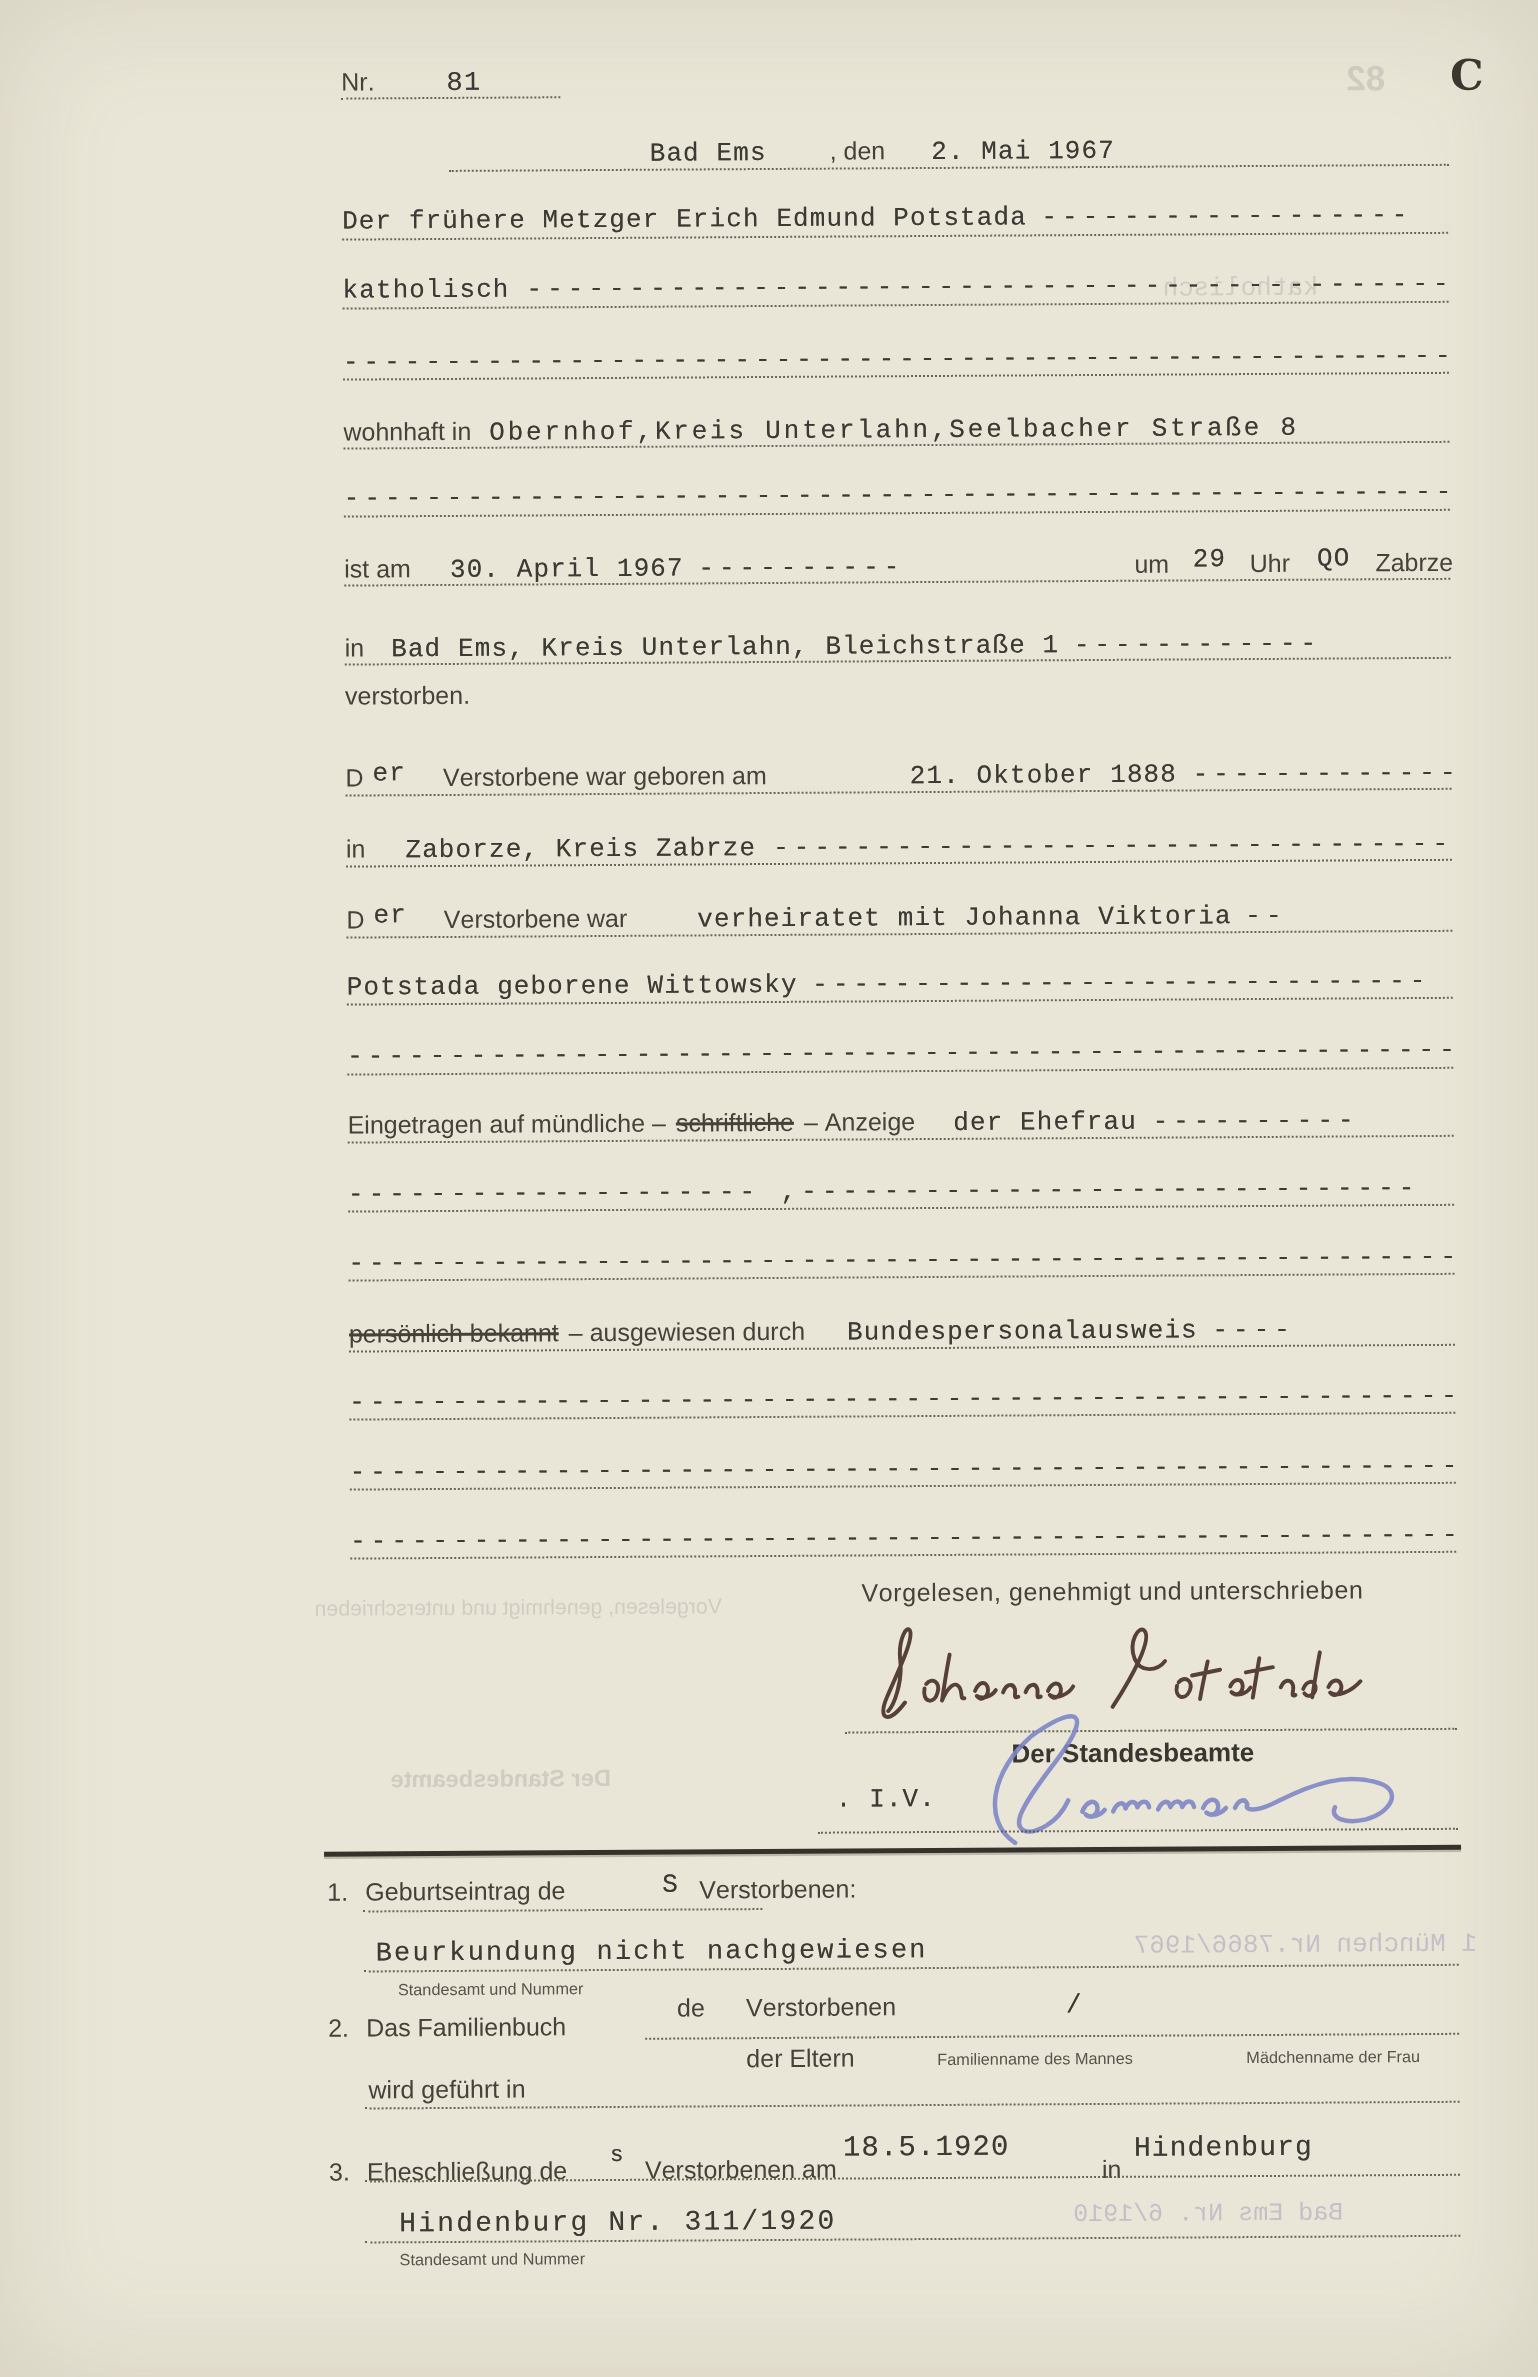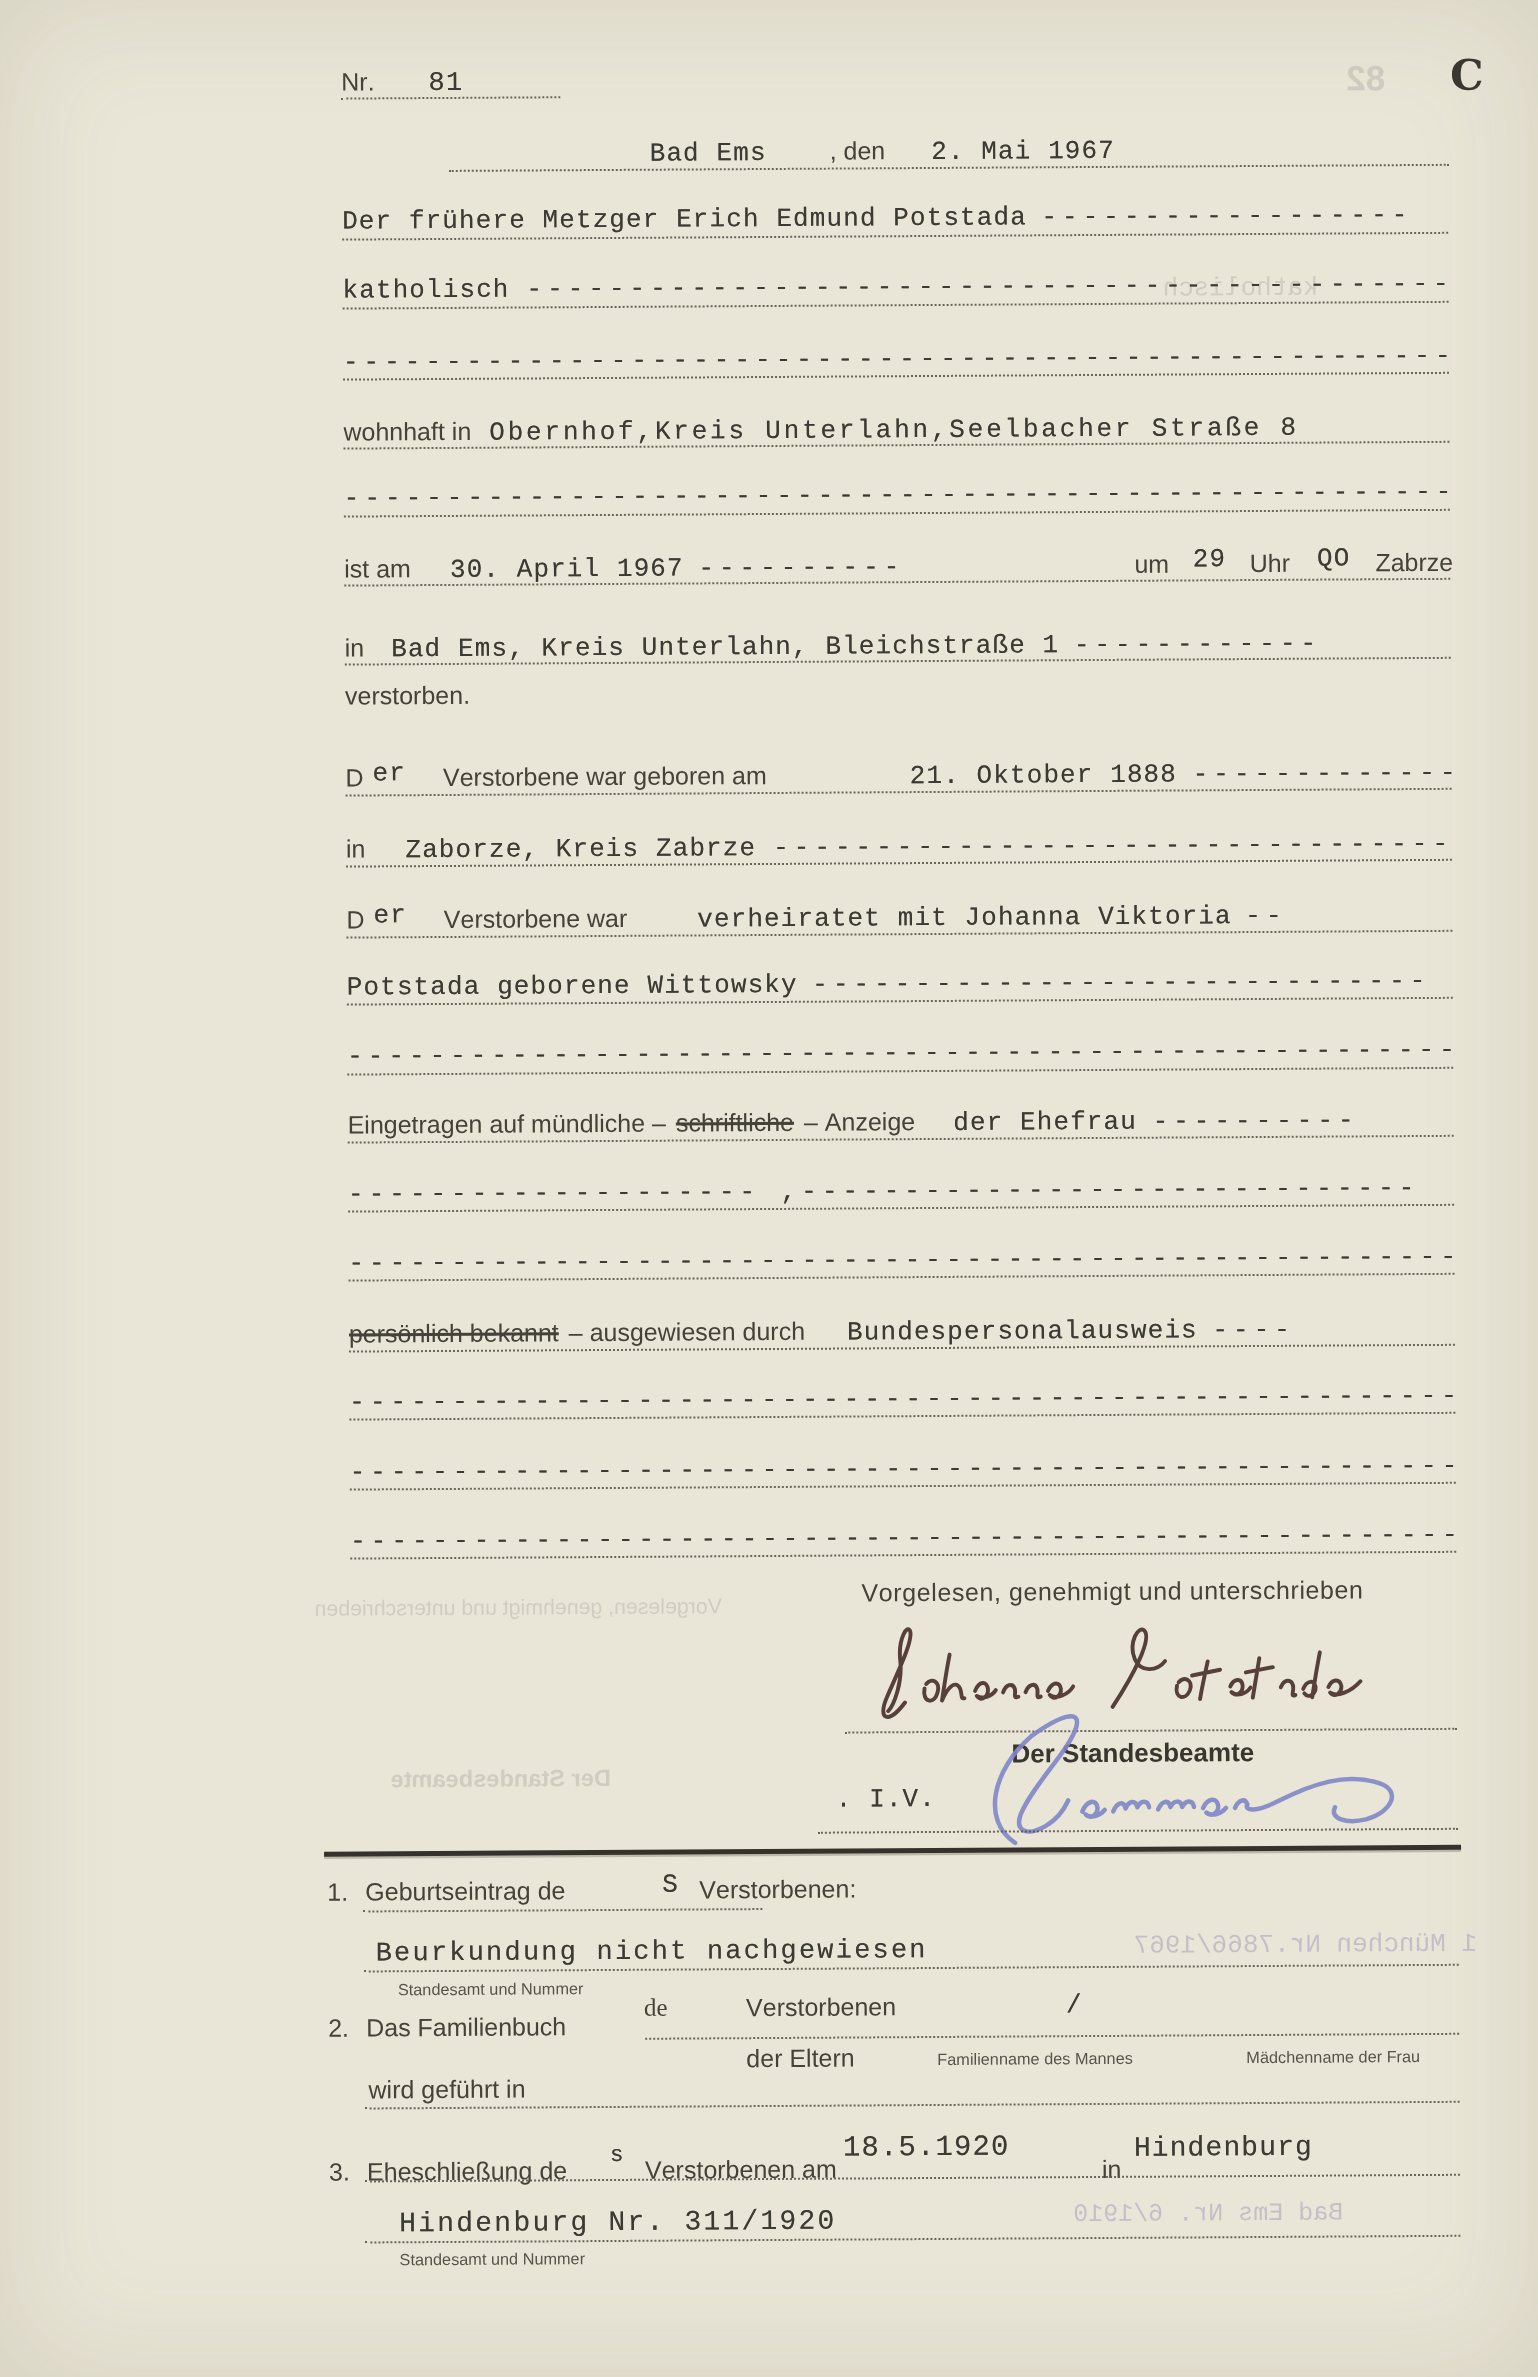--- a/index.html
+++ b/index.html
@@ -38,21 +38,21 @@
 
   <div class="bleed bgray bsans abs" style="left:1353px;top:62px;font-size:35px;font-weight:bold;">82</div>
   <div class="bleed bgray abs" style="left:1168px;top:276px;font-size:26px;">katholisch</div>
   <div class="bleed bgray bsans abs" style="left:312px;top:1594px;font-size:21.3px;">Vorgelesen, genehmigt und unterschrieben</div>
   <div class="bleed bgray bsans abs" style="left:387px;top:1764px;font-size:23.6px;font-weight:bold;">Der Standesbeamte</div>
   <div class="bleed bpurple abs" style="left:1129px;top:1933px;font-size:26px;">1 München Nr.7866/1967</div>
   <div class="bleed bpurple abs" style="left:1067px;top:2202px;font-size:25px;">Bad Ems Nr. 6/1910</div>
 
   <div class="row" style="top:63px;width:225px;">
     <span class="p">Nr.</span>
-    <span class="t" style="margin-left:54px;font-size:27px;">81</span>
+    <span class="t" style="margin-left:72px;font-size:27px;">81</span>
   </div>
   <div class="dl" style="top:95px;left:348px;width:219px;"></div>
   <span class="abs corner" style="left:1457px;top:55px;">C</span>
 
   <div class="row" style="top:135px;">
     <span class="t" style="margin-left:308px;">Bad Ems</span>
     <span class="p" style="margin-left:63px;">, den</span>
     <span class="t" style="margin-left:46px;">2. Mai 1967</span>
   </div>
   <div class="dl" style="top:168px;left:455px;width:1000px;"></div>
@@ -234,21 +234,21 @@
   <span class="abs t" style="left:658px;top:1869px;">S</span>
   <span class="abs p" style="left:695px;top:1875px;">Verstorbenen:</span>
   <div class="dl" style="top:1908px;left:359px;width:399px;"></div>
 
   <span class="abs t" style="left:371px;top:1936px;font-size:27px;letter-spacing:2.2px;">Beurkundung nicht nachgewiesen</span>
   <div class="dl" style="top:1968px;left:359px;width:1095px;"></div>
   <span class="abs sm" style="left:393px;top:1978px;">Standesamt und Nummer</span>
 
   <span class="abs p" style="left:323px;top:2011px;">2.</span>
   <span class="abs p" style="left:361px;top:2011px;">Das Familienbuch</span>
-  <span class="abs p" style="left:639px;top:1993px;font-family:Liberation Serif, serif;">de</span>
+  <span class="abs p" style="left:672px;top:1993px;">de</span>
   <span class="abs p" style="left:741px;top:1993px;">Verstorbenen</span>
   <span class="abs t" style="left:1061px;top:1992px;">/</span>
   <div class="dl" style="top:2037px;left:640px;width:814px;"></div>
   <span class="abs p" style="left:741px;top:2044px;">der Eltern</span>
   <span class="abs sm" style="left:932px;top:2051px;">Familienname des Mannes</span>
   <span class="abs sm" style="left:1241px;top:2051px;">Mädchenname der Frau</span>
   <span class="abs p" style="left:363px;top:2073px;">wird geführt in</span>
   <div class="dl" style="top:2105px;left:359px;width:1095px;"></div>
 
   <span class="abs p" style="left:323px;top:2155px;">3.</span>

